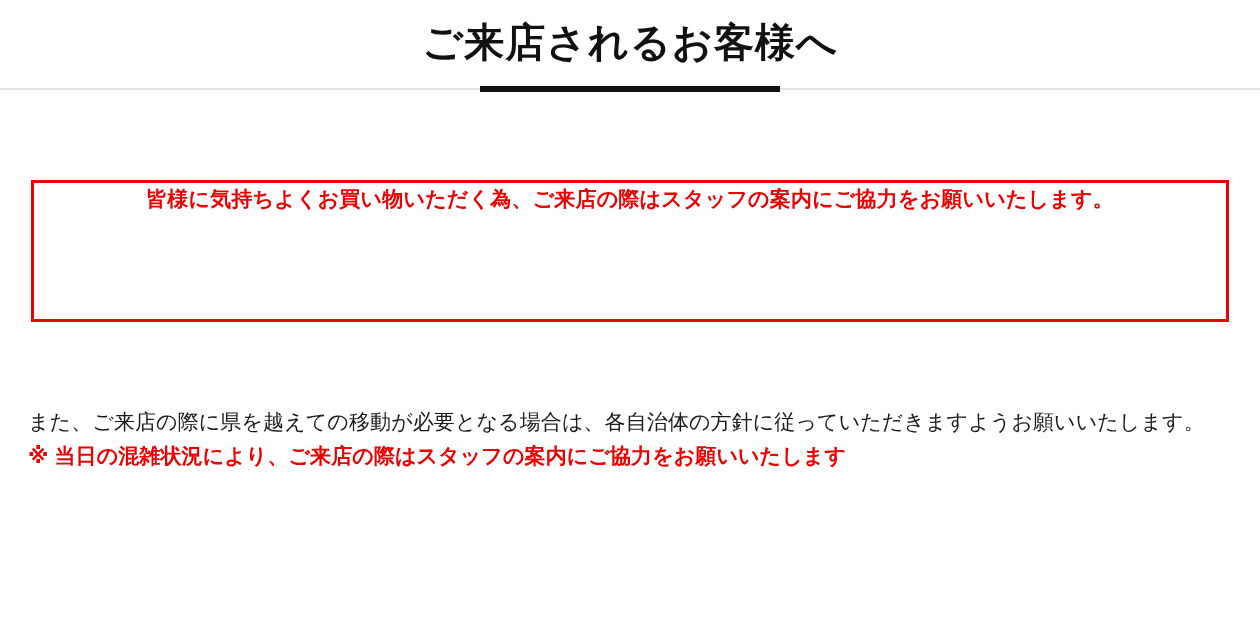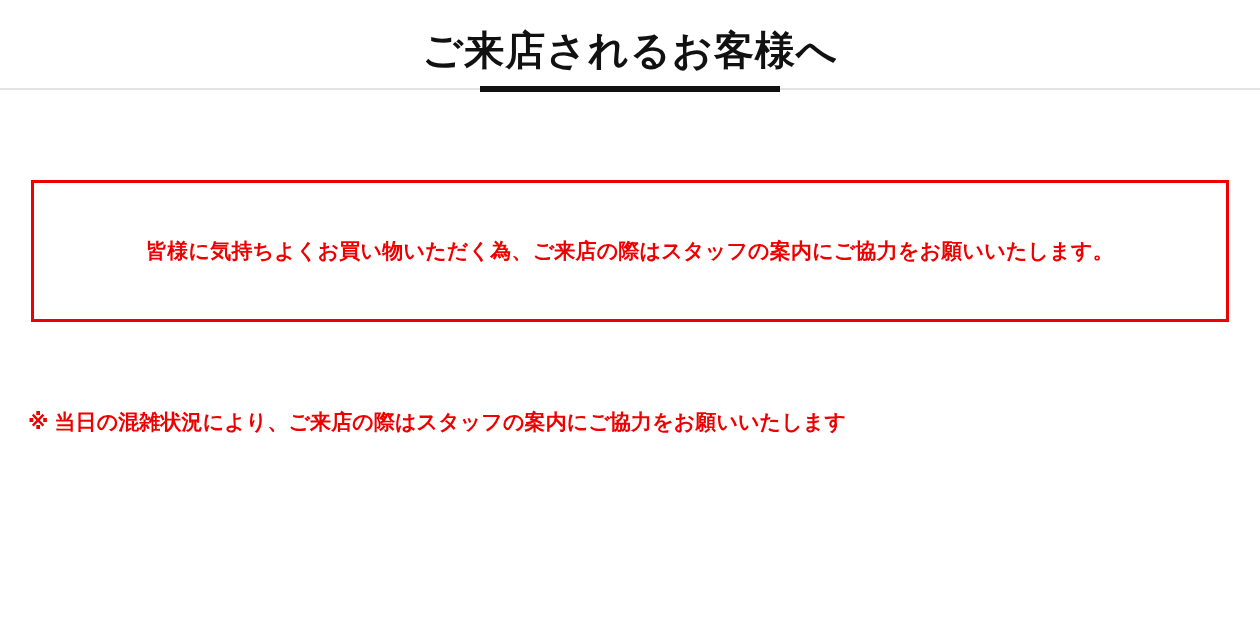--- a/index.html
+++ b/index.html
@@ -17,21 +17,21 @@
   .page {
     position: relative;
     width: 1260px;
     height: 620px;
     box-sizing: border-box;
   }
 
   
   .title-block {
     position: relative;
-    padding-top: 26px;
+    padding-top: 18px;
     text-align: center;
   }
   .page-title {
     font-size: 40px;
     font-weight: bold;
     letter-spacing: 1px;
     line-height: 1.2;
     color: #111111;
     margin: 0;
   }
@@ -56,21 +56,21 @@
   .notice-box {
     position: absolute;
     left: 31px;
     top: 180px;
     width: 1198px;
     height: 142px;
     box-sizing: border-box;
     border: 3px solid #ee0000;
     background: #ffffff;
     display: flex;
-    align-items: center;
+    align-items: flex-start;
     justify-content: center;
   }
   .notice-text {
     color: #ee0000;
     font-size: 21px;
     font-weight: bold;
     line-height: 1.5;
     text-align: center;
     padding: 0 40px;
     letter-spacing: 0.2px;
@@ -106,16 +106,17 @@
     <h1 class="page-title">ご来店されるお客様へ</h1>
   </div>
   <div class="title-rule"></div>
   <div class="title-underline"></div>
 
   <div class="notice-box">
     <div class="notice-text">皆様に気持ちよくお買い物いただく為、ご来店の際はスタッフの案内にご協力をお願いいたします。</div>
   </div>
 
   <div class="body-block">
+    <div class="body-line">また、ご来店の際に県を越えての移動が必要となる場合は、各自治体の方針に従っていただきますようお願いいたします。</div>
     <div class="body-note">※ 当日の混雑状況により、ご来店の際はスタッフの案内にご協力をお願いいたします</div>
   </div>
 
 </div>
 
 </body></html>

